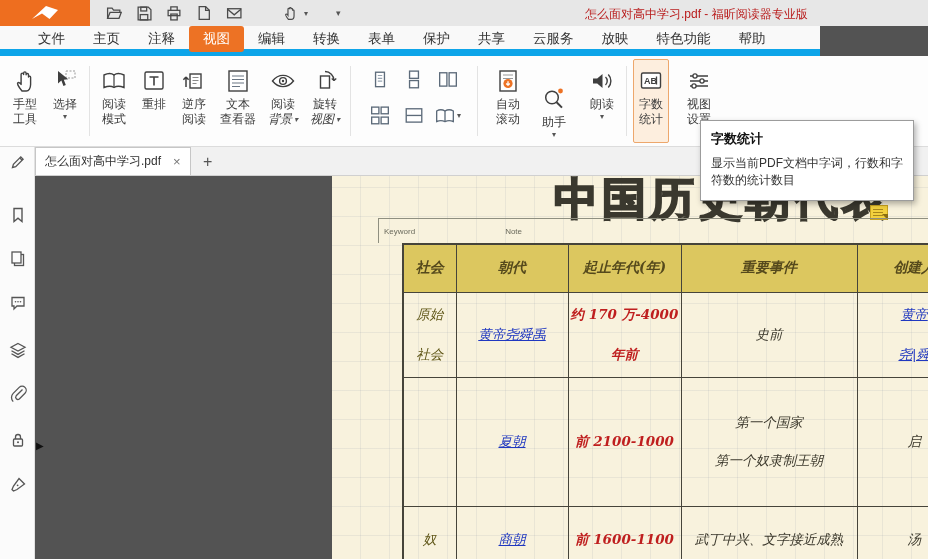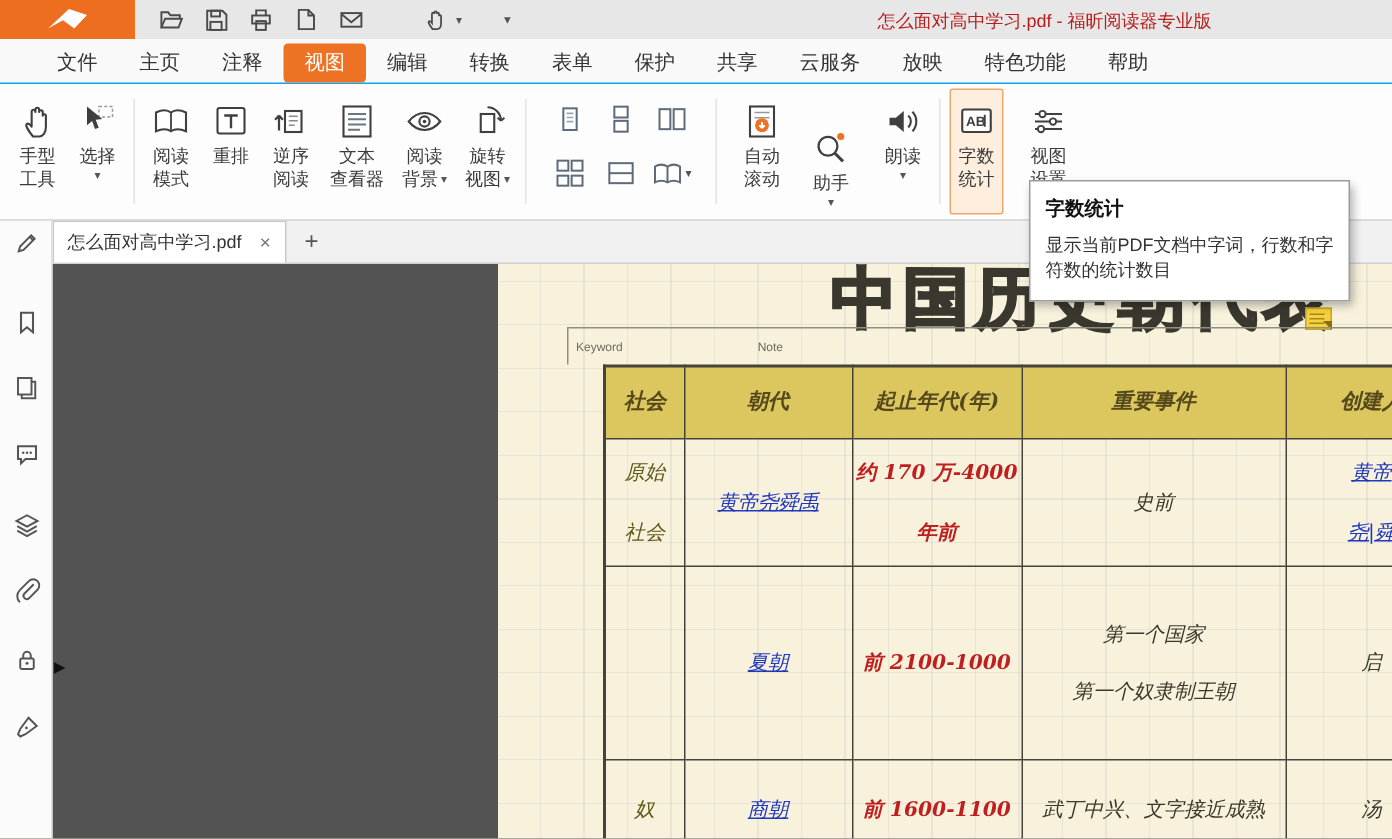--- a/index.html
+++ b/index.html
@@ -9,31 +9,31 @@
   
   .titlebar { position:absolute; left:0; top:0; width:928px; height:26px; background:#e7e7e7; display:flex; align-items:center; }
   .logo-btn { width:90px; height:26px; background:#ee6e1f; display:flex; align-items:center; justify-content:center; flex:none; }
   .qa-icons { display:flex; align-items:center; margin-left:16px; gap:14px; }
   .qa-ic { width:16px; height:16px; display:flex; align-items:center; justify-content:center; }
   .qa-caret { font-size:8px; color:#555; margin-left:-8px; }
   .qa-chevron { font-size:9px; color:#555; margin-left:14px; }
   .win-title { position:absolute; left:585px; top:6px; font-size:12px; color:#b91c1c; white-space:nowrap; }
 
   
-  .menubar { position:absolute; left:0; top:26px; width:928px; height:30px; background:#f9f9f9; display:flex; align-items:flex-end; padding-left:24px; border-bottom:1px solid #0ea5e9; }
+  .menubar { position:absolute; left:0; top:26px; width:820px; height:30px; background:#f9f9f9; display:flex; align-items:flex-start; padding-left:24px; border-bottom:7px solid #0ea5e9; }
   .menu-item { padding:4px 14px; font-size:13.5px; color:#333; border-radius:3px; cursor:default; white-space:nowrap; }
   .menu-item.active { background:#ed7224; color:#fff; }
 
   
   .ribbon { position:absolute; left:0; top:56px; width:928px; height:91px; background:#fdfdfd; border-bottom:1px solid #dcdcdc; display:flex; align-items:stretch; padding-left:5px; }
   .rbtn { display:flex; flex-direction:column; align-items:center; justify-content:flex-start; padding:5px 3px 2px; margin:3px 2px; border:1px solid transparent; border-radius:2px; min-width:36px; }
   .rbtn.hovered { border-color:#eda76c; background:#fdeede; }
   .ricon { height:32px; display:flex; align-items:center; justify-content:center; }
   .rlab { font-size:12px; line-height:15px; color:#3c3c3c; white-space:nowrap; }
-  .rline { display:flex; align-items:center; gap:2px; }
+  .rline { display:flex; align-items:center; gap:2px;font-style:italic; }
   .caret { font-size:8px; color:#555; line-height:10px; }
   .vsep { width:1px; background:#e3e3e3; margin:10px 4px; }
   .layout-grid { display:grid; grid-template-columns:repeat(3,34px); grid-auto-rows:36px; align-items:center; justify-items:center; margin:6px 8px 0; }
   .lg-cell { display:flex; align-items:center; gap:2px; padding:2px; }
 
   
   .tabbar { position:absolute; left:35px; top:147px; width:893px; height:29px; background:#f1f1f1; border-bottom:1px solid #d0d0d0; display:flex; align-items:flex-end; }
   .doc-tab { height:28px; background:#fff; border:1px solid #c6c6c6; border-bottom:none; display:flex; align-items:center; padding:12px 9px; font-size:12px; color:#333; }
   .tab-close { margin-left:12px; color:#777; font-size:13px; line-height:13px; }
   .tab-add { width:26px; height:26px; display:flex; align-items:center; justify-content:center; font-size:16px; color:#555; margin-left:4px; }
@@ -64,21 +64,21 @@
   .htable td { font-size:13.5px; color:#3b382c; }
   .row1 { height:85px; } .row2 { height:129px; } .row3 { height:110px; }
   .row3 td { vertical-align:top; padding-top:24px; }
   .stack { display:flex; flex-direction:column; align-items:center; gap:22px; }
   .stack.tight { gap:20px; }
   .link { color:#2038c0; text-decoration:underline; }
   .red { color:#bf1f1f; font-weight:bold; }
   .olive { color:#5f5617; }
 
   
-  .tooltip { position:absolute; left:686px; top:120px; width:214px; background:#ffffff; border:1px solid #9c9c9c; box-shadow:2px 3px 6px rgba(0,0,0,0.3); padding:9px 10px 11px; z-index:50; }
+  .tooltip { position:absolute; left:700px; top:120px; width:214px; background:#ffffff; border:1px solid #9c9c9c; box-shadow:2px 3px 6px rgba(0,0,0,0.3); padding:9px 10px 11px; z-index:50; }
   .tt-title { font-size:13px; font-weight:bold; color:#111; margin-bottom:7px; }
   .tt-desc { font-size:12px; color:#333; line-height:17px; }
 
   svg { display:block; }
 </style>
 </head>
 <body>
 
 <div class="titlebar">
   <div class="logo-btn">

